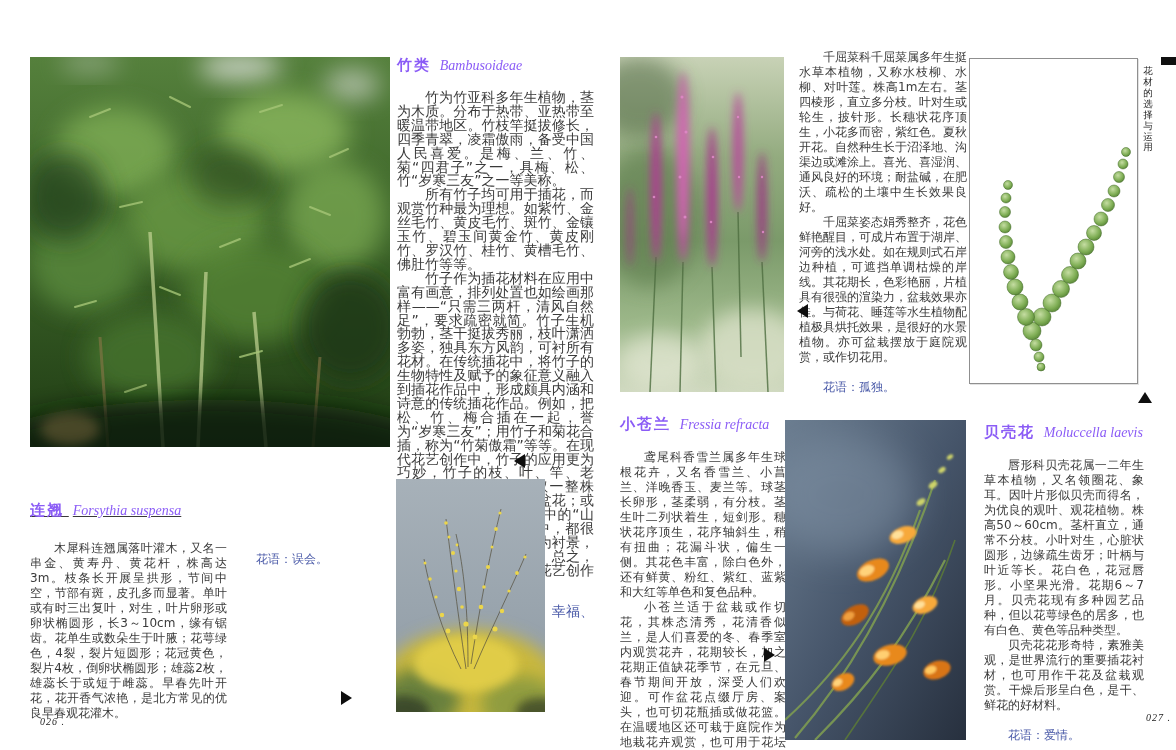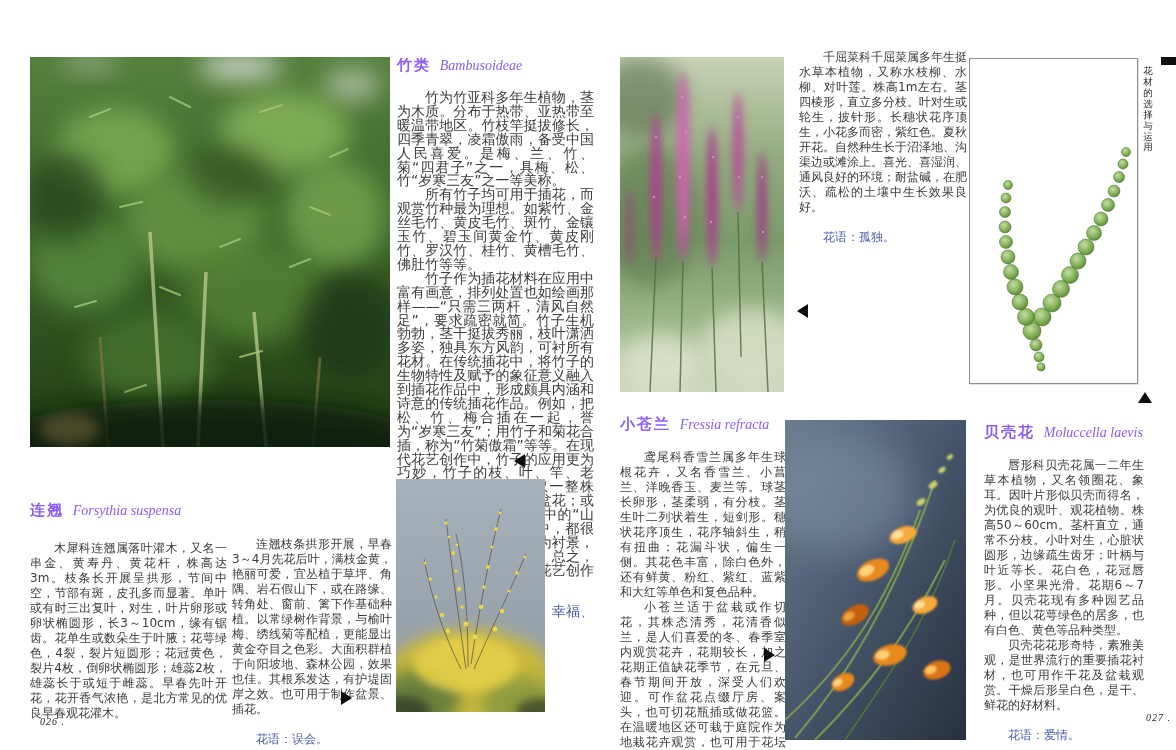--- a/index.html
+++ b/index.html
@@ -99,33 +99,32 @@
       <span class="lat">Bambusoideae</span>
     </h2>
     <p>竹为竹亚科多年生植物，茎为木质。分布于热带、亚热带至暖温带地区。竹枝竿挺拔修长，四季青翠，凌霜傲雨，备受中国人民喜爱。是梅、兰、竹、菊“四君子”之一，具梅、松、竹“岁寒三友”之一等美称。</p>
     <p>所有竹子均可用于插花，而观赏竹种最为理想。如紫竹、金丝毛竹、黄皮毛竹、斑竹、金镶玉竹、碧玉间黄金竹、黄皮刚竹、罗汉竹、桂竹、黄槽毛竹、佛肚竹等等。</p>
     <p>竹子作为插花材料在应用中富有画意，排列处置也如绘画那样——“只需三两杆，清风自然足”，要求疏密就简。竹子生机勃勃，茎干挺拔秀丽，枝叶潇洒多姿，独具东方风韵，可衬所有花材。在传统插花中，将竹子的生物特性及赋予的象征意义融入到插花作品中，形成颇具内涵和诗意的传统插花作品。例如，把松、竹、梅合插在一起，誉为“岁寒三友”；用竹子和菊花合插，称为“竹菊傲霜”等等。在现代花艺创作中，竹子的应用更为巧妙，竹子的枝、叶、竿、老根、笋无不用到。或取一整株竹，衬以其他花材作大盆花；或取老竹茎根，作盆景花中的“山峰”；或布于大盆花艺中，都很庄重。另外，以竹筒作为衬景，使得插花作品效果更佳。总之，竹可以多种形式在现代花艺创作中应用。</p>
     <p class="fl">花语：健康、长寿、幸福、虚心不骄、高风亮节。</p>
   </div>
 
   <div class="tri tri-left" style="left:514px;top:454px;"></div>
 
-  <div class="sec" style="left:30px;top:500px;">
+  <div class="sec" style="left:30px;top:500px;text-decoration:underline;">
     <h2>
       <span class="zh">连翘</span>
       <span class="lat">Forsythia suspensa</span>
     </h2>
   </div>
 
   <div class="sec" style="left:30px;top:541px;width:197px;">
     <p>木犀科连翘属落叶灌木，又名一串金、黄寿丹、黄花杆，株高达3m。枝条长开展呈拱形，节间中空，节部有斑，皮孔多而显著。单叶或有时三出复叶，对生，叶片卵形或卵状椭圆形，长3～10cm，缘有锯齿。花单生或数朵生于叶腋；花萼绿色，4裂，裂片短圆形；花冠黄色，裂片4枚，倒卵状椭圆形；雄蕊2枚，雄蕊长于或短于雌蕊。早春先叶开花，花开香气浓艳，是北方常见的优良早春观花灌木。</p>
   </div>
 
   <div class="sec" style="left:232px;top:537px;width:160px;">
-    <p>连翘枝条拱形开展，早春3～4月先花后叶，满枝金黄，艳丽可爱，宜丛植于草坪、角隅、岩石假山下，或在路缘、转角处、窗前、篱下作基础种植。以常绿树作背景，与榆叶梅、绣线菊等配植，更能显出黄金夺目之色彩。大面积群植于向阳坡地、森林公园，效果也佳。其根系发达，有护堤固岸之效。也可用于制作盆景、插花。</p>
     <p class="fl">花语：误会。</p>
   </div>
 
   <div class="photo" style="left:396px;top:479px;width:149px;height:233px;">
     <svg width="149" height="233" viewBox="0 0 149 233">
       <defs>
         <linearGradient id="for-sky" x1="0" y1="0" x2="0" y2="1">
           <stop offset="0" stop-color="#a7b1b9"></stop>
             <stop offset="1" stop-color="#8e9aa4"></stop>
         </linearGradient>
@@ -234,20 +233,21 @@
           <circle cx="118" cy="60" r="1.2"></circle>
         <circle cx="119" cy="120" r="1.2"></circle>
           <circle cx="142" cy="120" r="1.2"></circle>
           <circle cx="143" cy="175" r="1.2"></circle>
       </g>
     </svg>
   </div>
 
   <div class="sec" style="left:799px;top:50px;width:168px;">
     <p>千屈菜科千屈菜属多年生挺水草本植物，又称水枝柳、水柳、对叶莲。株高1m左右。茎四棱形，直立多分枝。叶对生或轮生，披针形。长穗状花序顶生，小花多而密，紫红色。夏秋开花。自然种生长于沼泽地、沟渠边或滩涂上。喜光、喜湿润、通风良好的环境；耐盐碱，在肥沃、疏松的土壤中生长效果良好。</p>
+    <p>千屈菜姿态娟秀整齐，花色鲜艳醒目，可成片布置于湖岸、河旁的浅水处。如在规则式石岸边种植，可遮挡单调枯燥的岸线。其花期长，色彩艳丽，片植具有很强的渲染力，盆栽效果亦佳。与荷花、睡莲等水生植物配植极具烘托效果，是很好的水景植物。亦可盆栽摆放于庭院观赏，或作切花用。</p>
     <p class="fl">花语：孤独。</p>
   </div>
 
   <div class="tri tri-left" style="left:797px;top:304px;"></div>
 
   <div class="photo mol-box" style="left:969px;top:58px;width:167px;height:324px;">
     <svg width="167" height="324" viewBox="0 0 167 324">
       <defs>
         <radialGradient id="mol-g" cx="0.4" cy="0.35" r="0.75">
           <stop offset="0" stop-color="#c5dda2"></stop>

